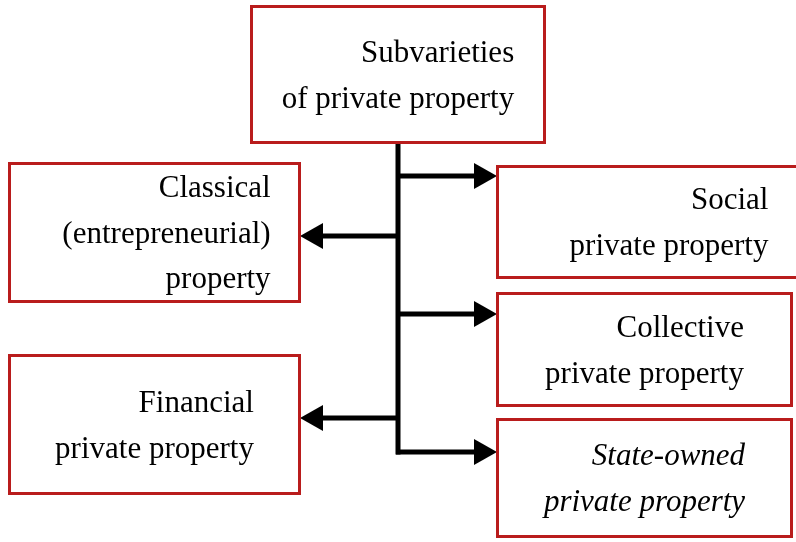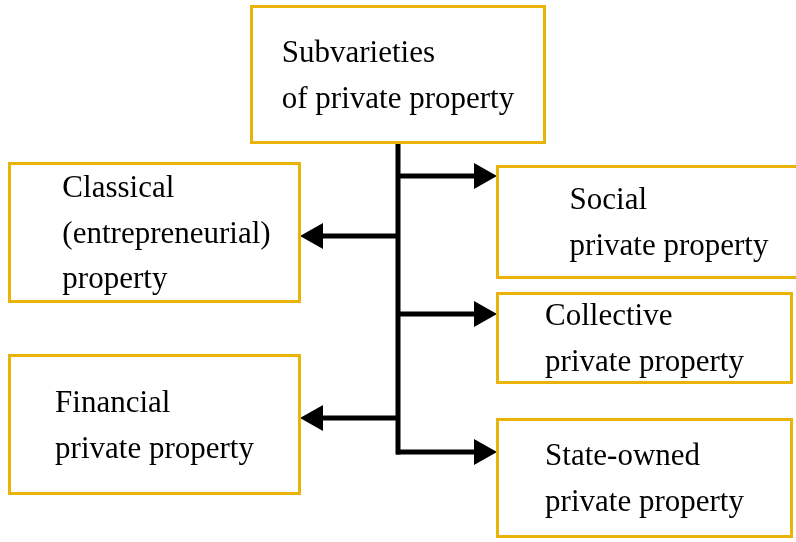--- a/index.html
+++ b/index.html
@@ -20,36 +20,36 @@
     position: absolute;
     left: 0;
     top: 0;
     width: 796px;
     height: 542px;
     pointer-events: none;
   }
   .box {
     position: absolute;
     box-sizing: border-box;
-    border: 3px solid #eab308;
+    border: 3px solid #b91c1c;
     background: #ffffff;
     display: flex;
     align-items: center;
     justify-content: center;
-    text-align: left;
+    text-align: right;
     font-size: 31px;
     line-height: 1.48;
     white-space: pre-line;
   }
   .box-root       { left: 250px; top: 5px;   width: 296px; height: 139px; }
   .box-classical  { left: 8px;   top: 162px; width: 293px; height: 141px; padding-left: 24px; }
   .box-financial  { left: 8px;   top: 354px; width: 293px; height: 141px; }
   .box-social     { left: 496px; top: 165px; width: 346px; height: 114px; }
-  .box-collective { left: 496px; top: 292px; width: 297px; height: 92px; }
-  .box-state      { left: 496px; top: 418px; width: 297px; height: 120px; }
+  .box-collective { left: 496px; top: 292px; width: 297px; height: 115px; }
+  .box-state      { left: 496px; top: 418px; width: 297px; height: 120px; font-style: italic; }
 </style>
 </head>
 <body>
 
 <div class="canvas">
 
   <svg class="connectors" viewBox="0 0 796 542" xmlns="http://www.w3.org/2000/svg">
 
     <line x1="398" y1="143" x2="398" y2="454.5" stroke="#000000" stroke-width="5"></line>
 

